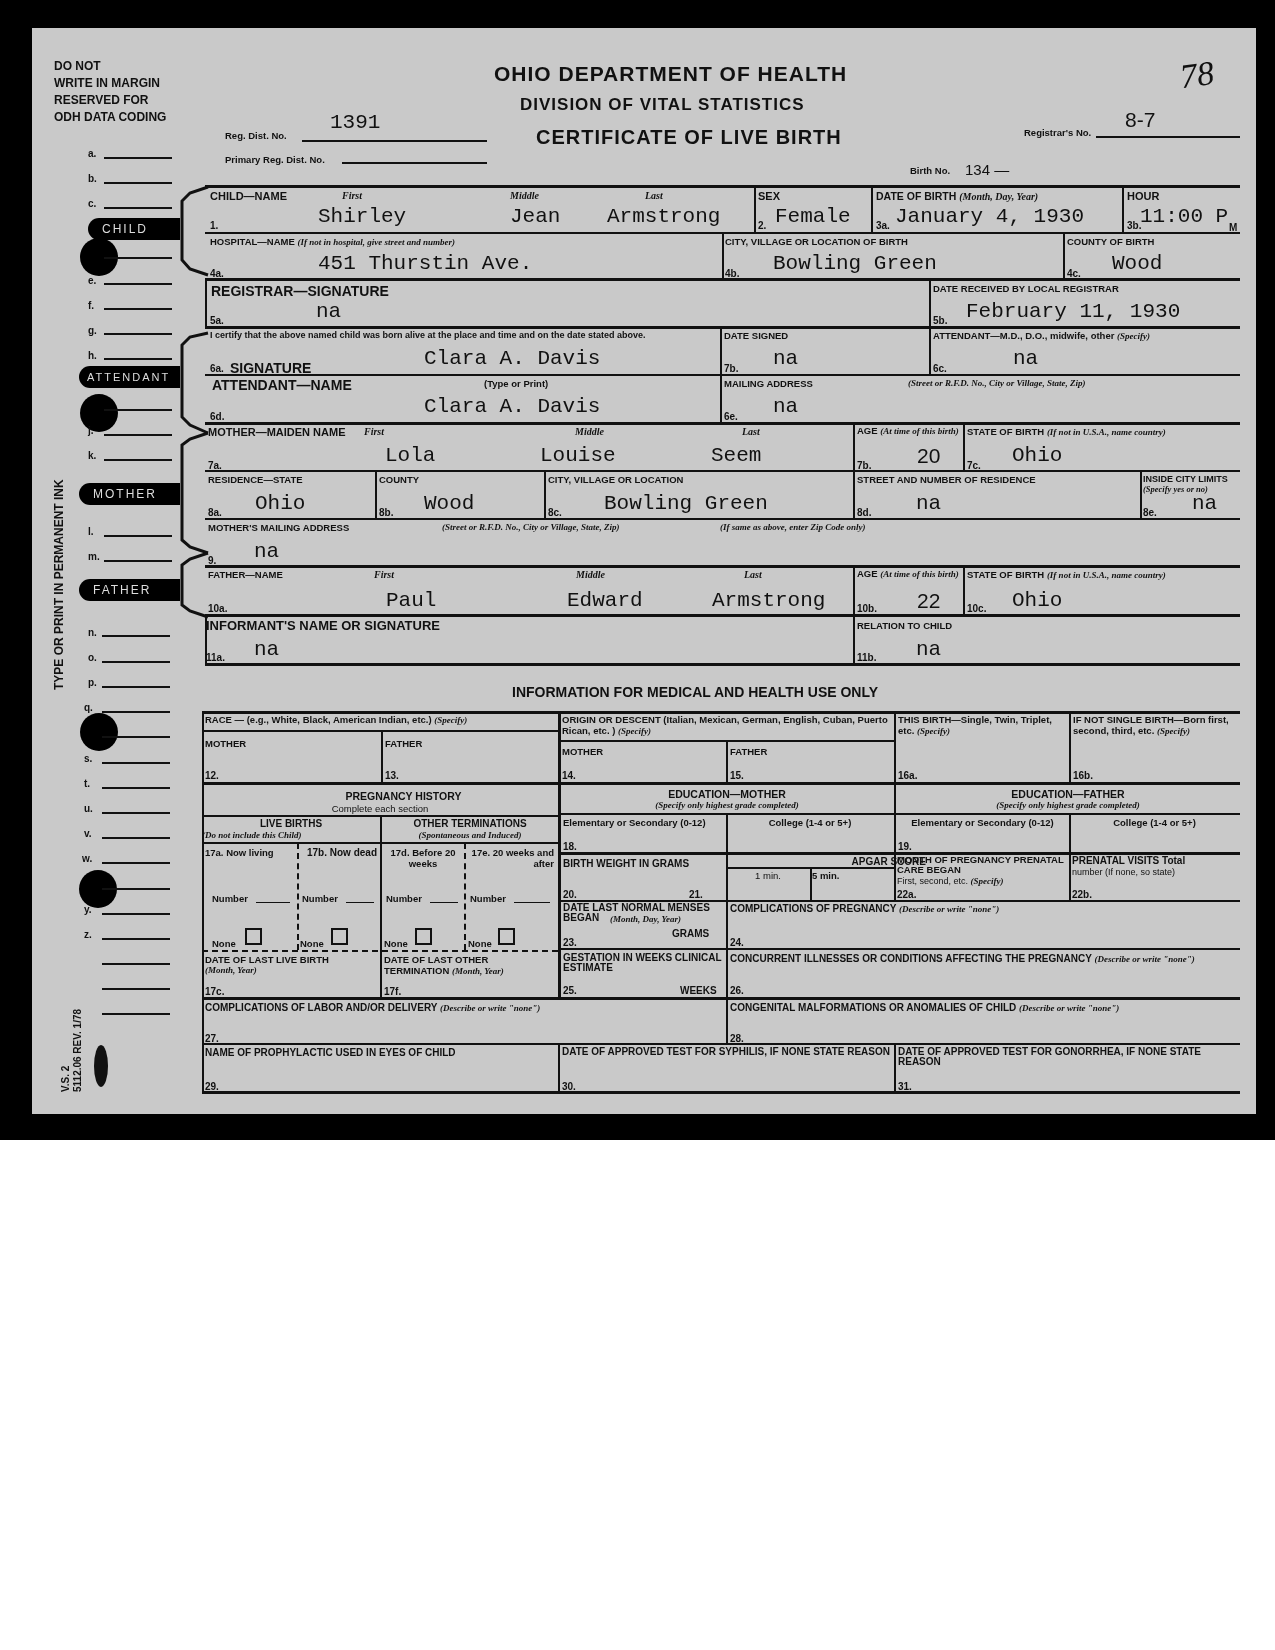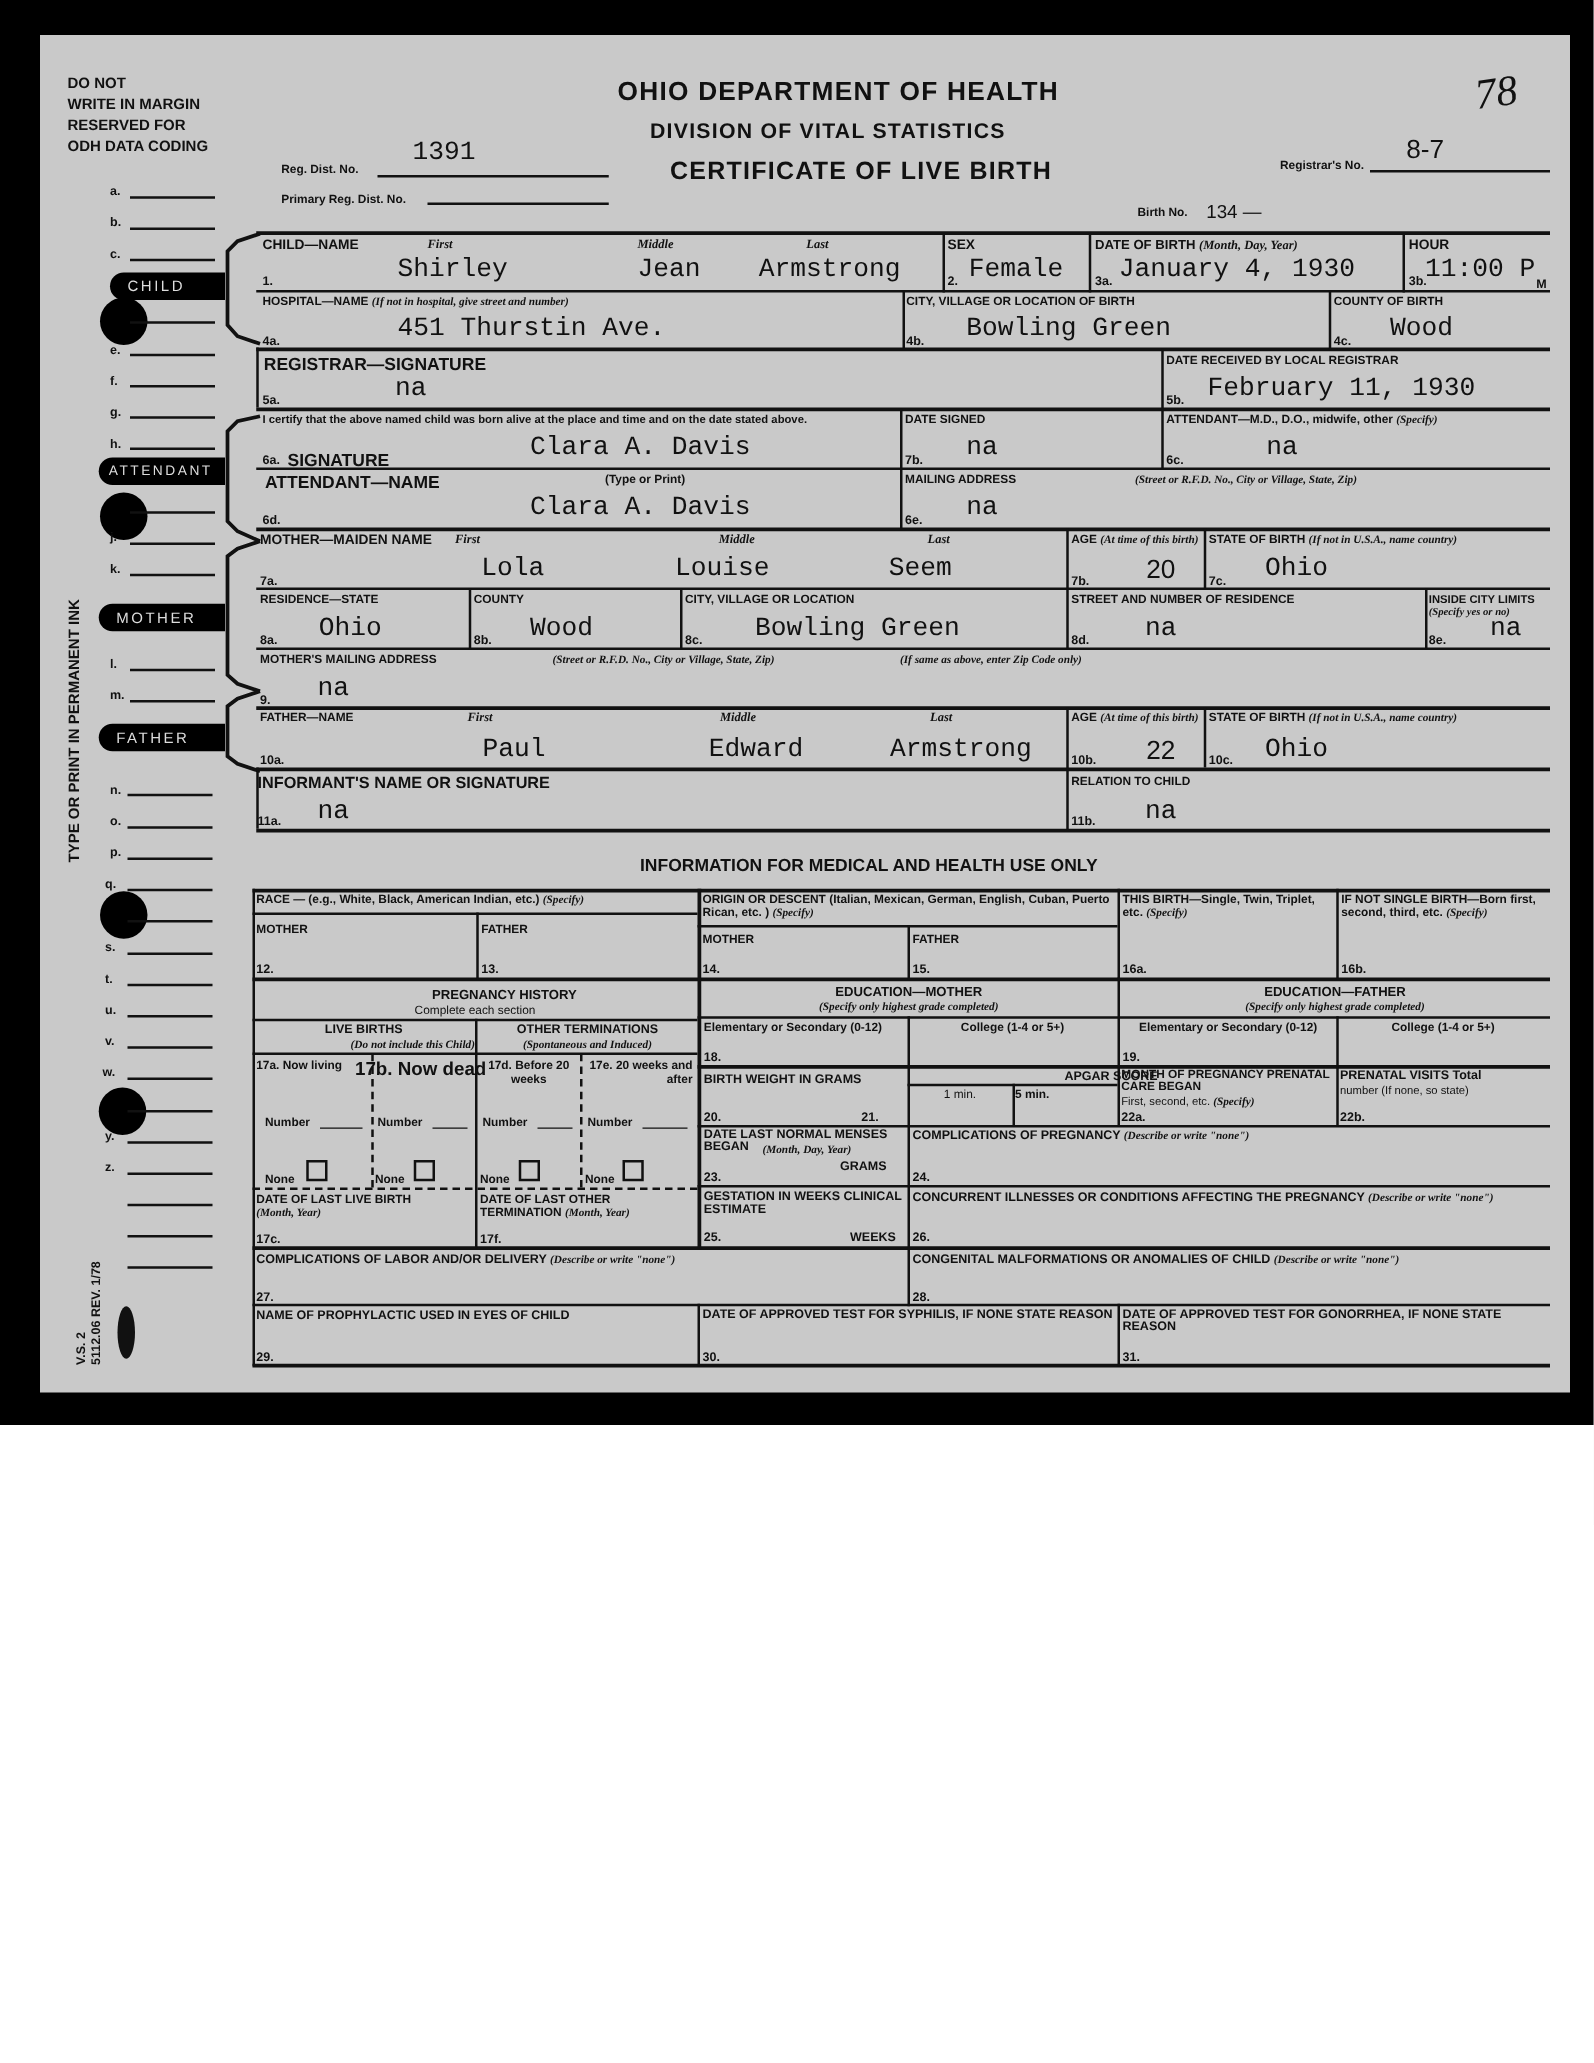--- a/index.html
+++ b/index.html
@@ -337,26 +337,26 @@
 <div class="abs num" style="left:730px;top:770px">15.</div>
 
 <div class="abs lbl" style="left:898px;top:714px;font-size:9.5px;width:168px;white-space:normal;line-height:11px"><span>THIS BIRTH—Single, Twin, Triplet, etc.</span> <span class="it" style="font-size:9px">(Specify)</span></div>
 <div class="abs num" style="left:898px;top:770px">16a.</div>
 <div class="abs lbl" style="left:1073px;top:714px;font-size:9.5px;width:165px;white-space:normal;line-height:11px"><span>IF NOT SINGLE BIRTH—Born first, second, third, etc.</span> <span class="it" style="font-size:9px">(Specify)</span></div>
 <div class="abs num" style="left:1073px;top:770px">16b.</div>
 
 <div class="abs lbl" style="left:202px;top:790px;width:403px;text-align:center;font-size:10.5px">PREGNANCY HISTORY</div>
 <div class="abs lbl" style="left:202px;top:803px;width:356px;text-align:center;font-size:9.5px;font-weight:normal">Complete each section</div>
 <div class="abs lbl" style="left:202px;top:818px;width:178px;text-align:center;font-size:10px">LIVE BIRTHS</div>
-<div class="abs it" style="left:202px;top:830px;width:178px;text-align:right;font-size:9px">(Do not include this Child)</div>
+<div class="abs it" style="left:202px;top:830px;width:178px;text-align:left;font-size:9px">(Do not include this Child)</div>
 <div class="abs lbl" style="left:382px;top:818px;width:176px;text-align:center;font-size:10px">OTHER TERMINATIONS</div>
 <div class="abs it" style="left:382px;top:830px;width:176px;text-align:center;font-size:9px">(Spontaneous and Induced)</div>
 
 <div class="abs lbl" style="left:205px;top:847px;font-size:9.5px">17a. Now living</div>
-<div class="abs lbl" style="left:284px;top:847px;font-size:15px">17b. Now dead</div>
+<div class="abs lbl" style="left:307px;top:847px;font-size:10px">17b. Now dead</div>
 <div class="abs lbl" style="left:384px;top:847px;font-size:9.5px;width:78px;white-space:normal;text-align:center;line-height:11px">17d. Before 20 weeks</div>
 <div class="abs lbl" style="left:468px;top:847px;font-size:9.5px;width:86px;white-space:normal;text-align:right;line-height:11px">17e. 20 weeks and after</div>
 
 <div class="abs lbl" style="left:212px;top:893px;font-size:9.5px">Number</div>
 <div class="hthin" style="left:256px;top:902px;width:34px;height:1px"></div>
 <div class="abs lbl" style="left:302px;top:893px;font-size:9.5px">Number</div>
 <div class="hthin" style="left:346px;top:902px;width:28px;height:1px"></div>
 <div class="abs lbl" style="left:386px;top:893px;font-size:9.5px">Number</div>
 <div class="hthin" style="left:430px;top:902px;width:28px;height:1px"></div>
 <div class="abs lbl" style="left:470px;top:893px;font-size:9.5px">Number</div>

